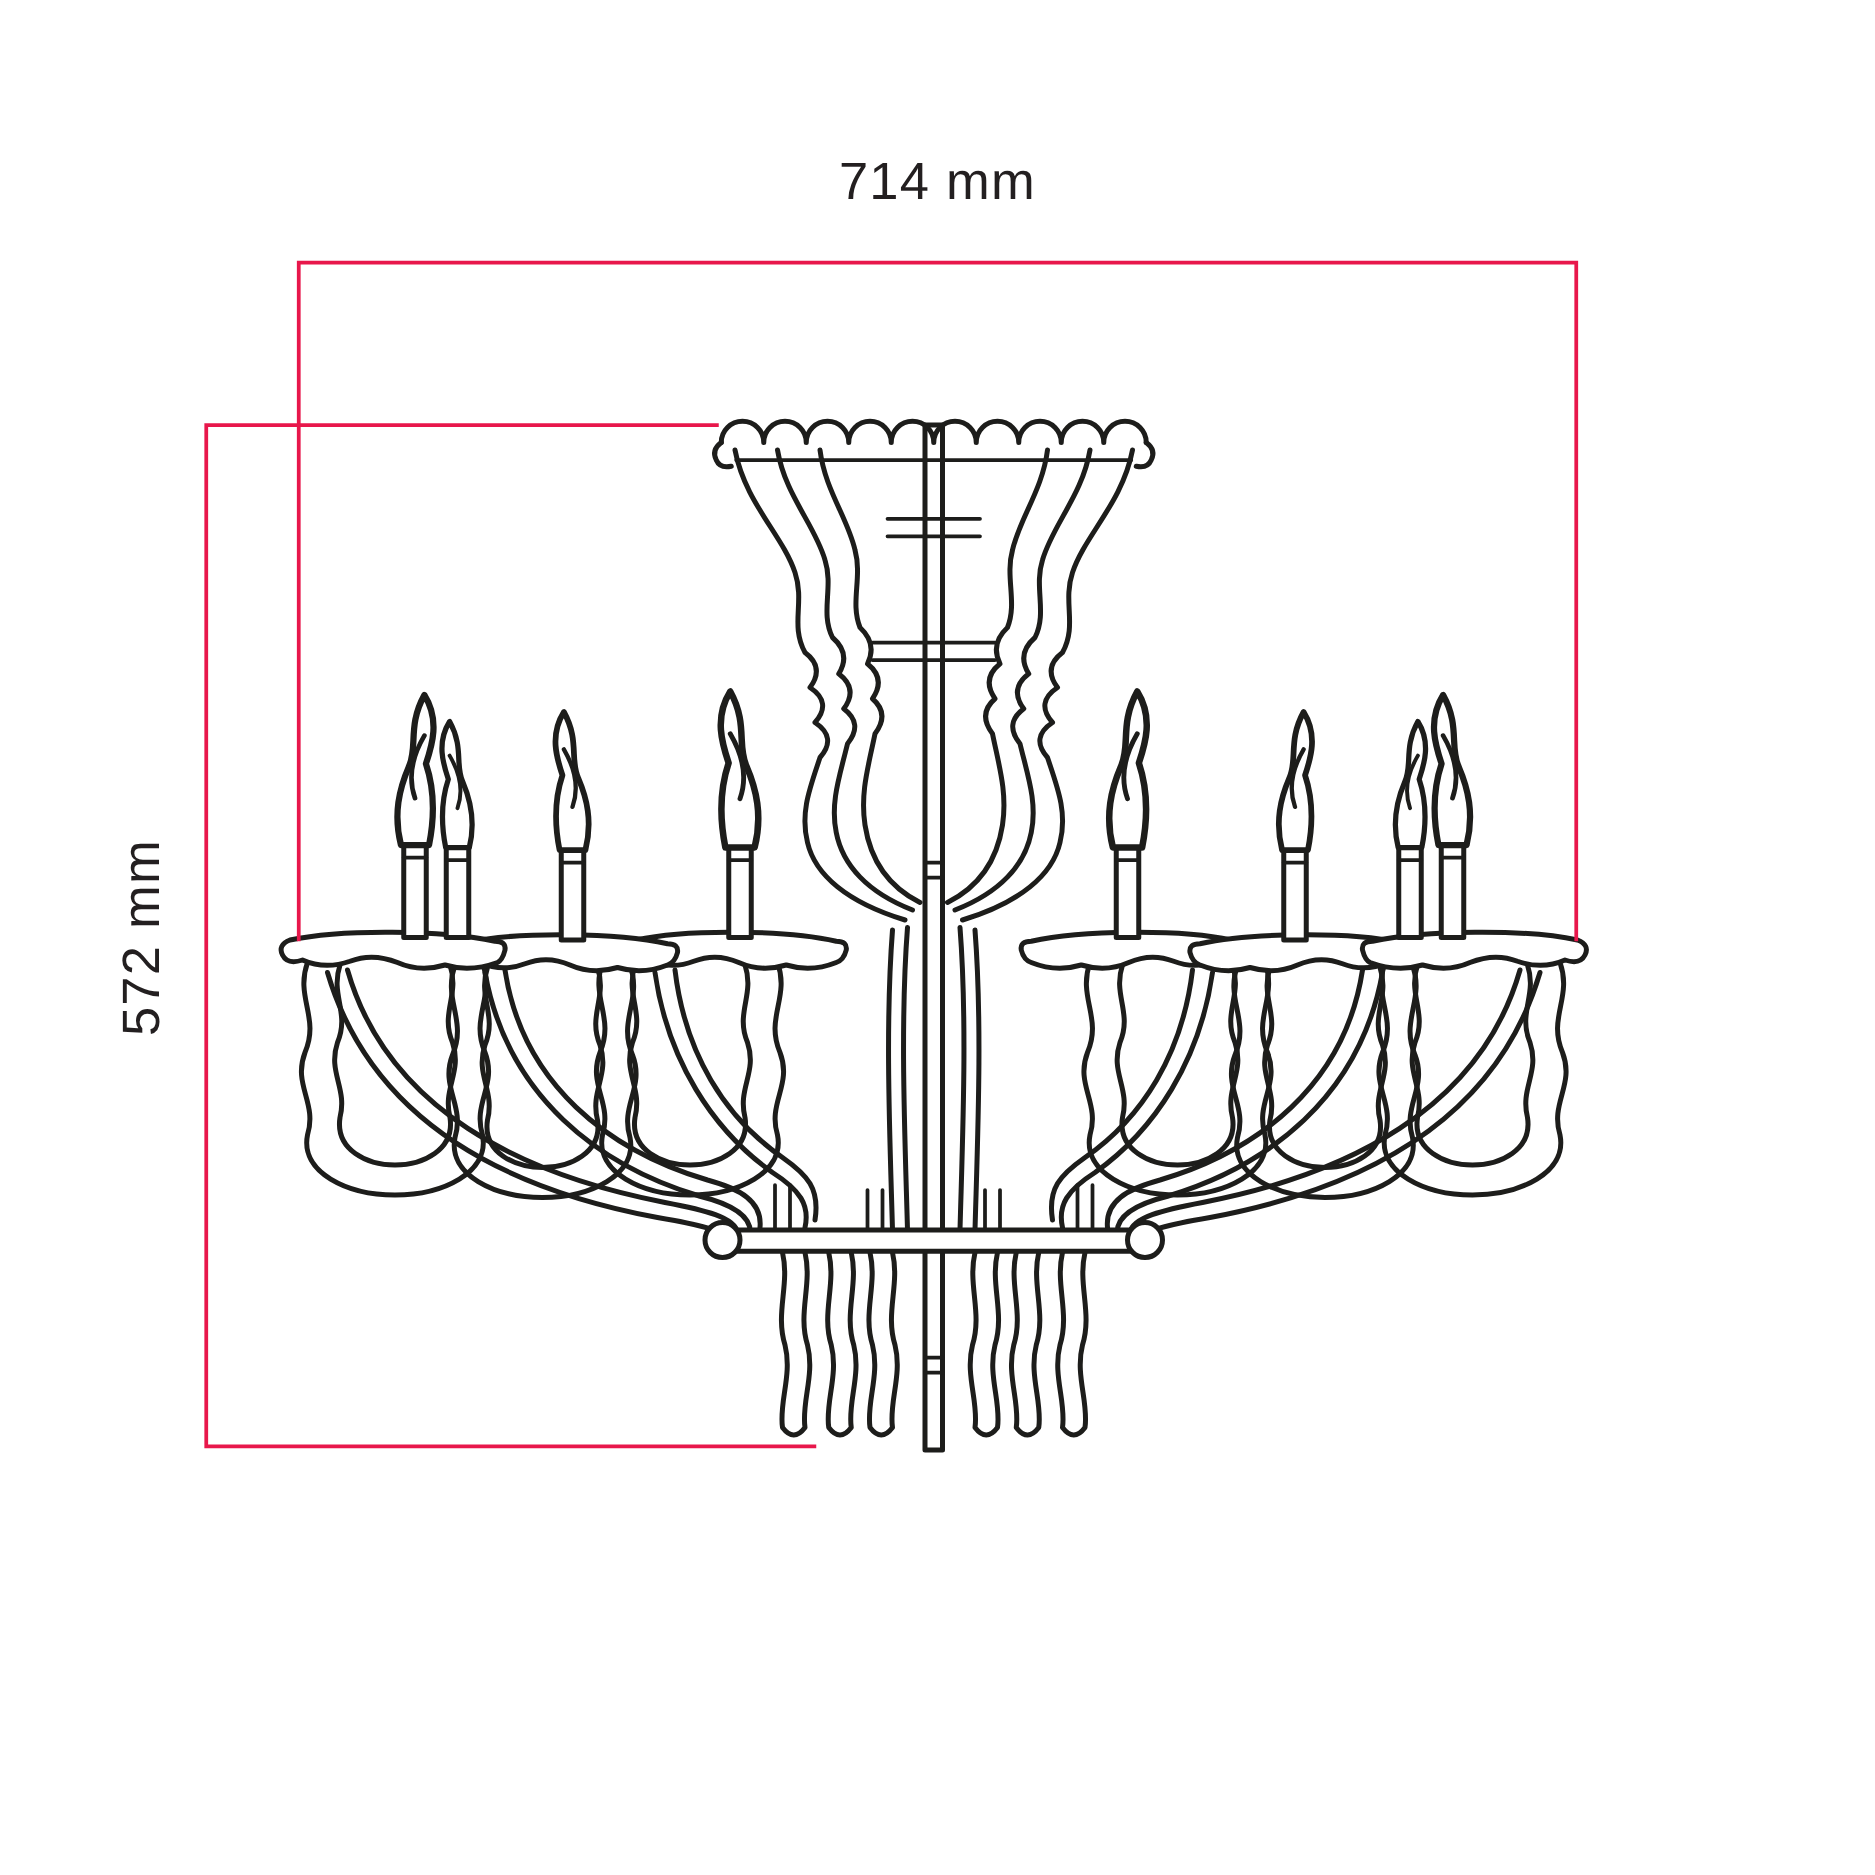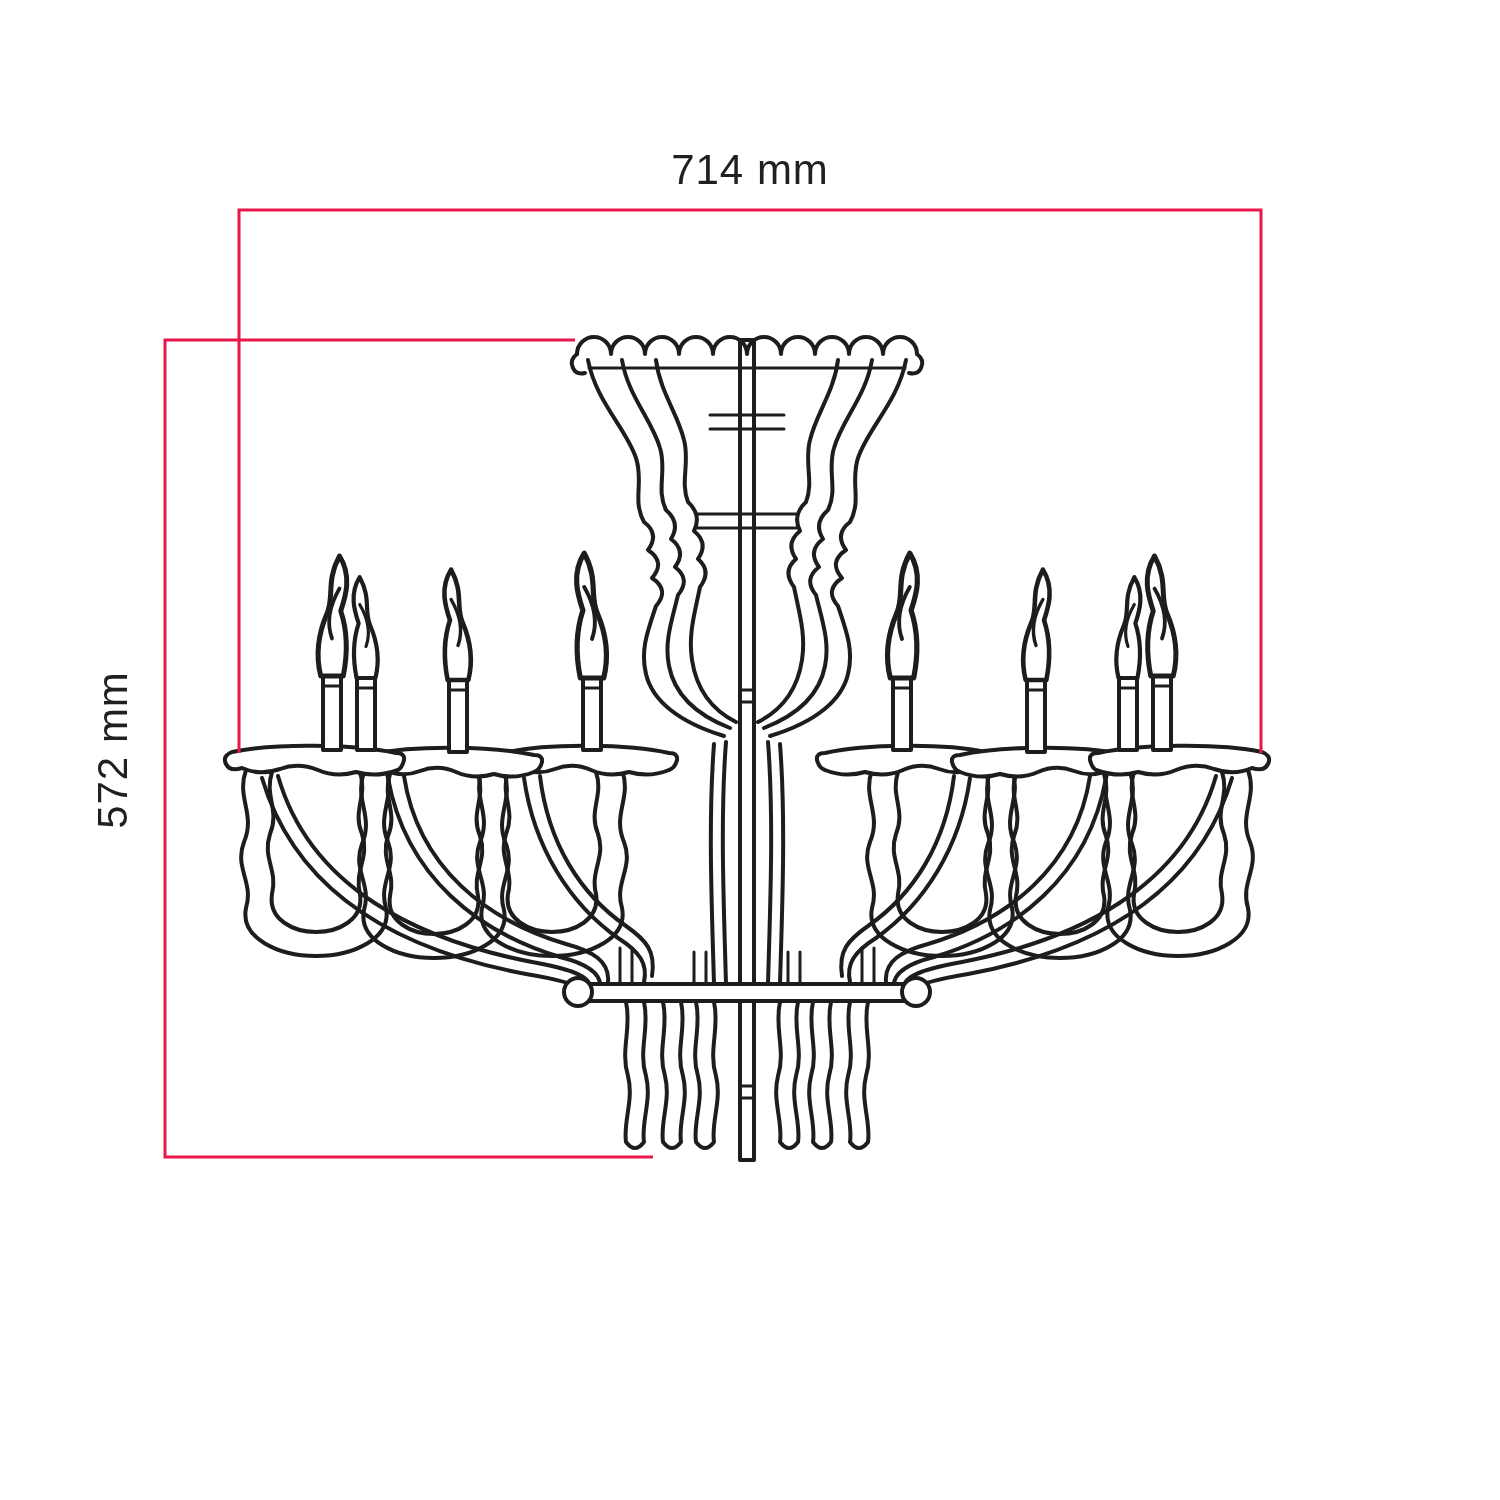--- a/index.html
+++ b/index.html
@@ -21,21 +21,21 @@
   .dim-label {
     position: absolute;
     font-size: 42px;
     line-height: 46px;
     color: var(--color-text, #231f20);
     letter-spacing: 1px;
     white-space: nowrap;
   }
   .dim-width {
     left: 600px;
-    top: 147px;
+    top: 122px;
     width: 300px;
     height: 46px;
     text-align: center;
   }
   .dim-height {
     left: -37px;
     top: 727px;
     width: 300px;
     height: 46px;
     text-align: center;

